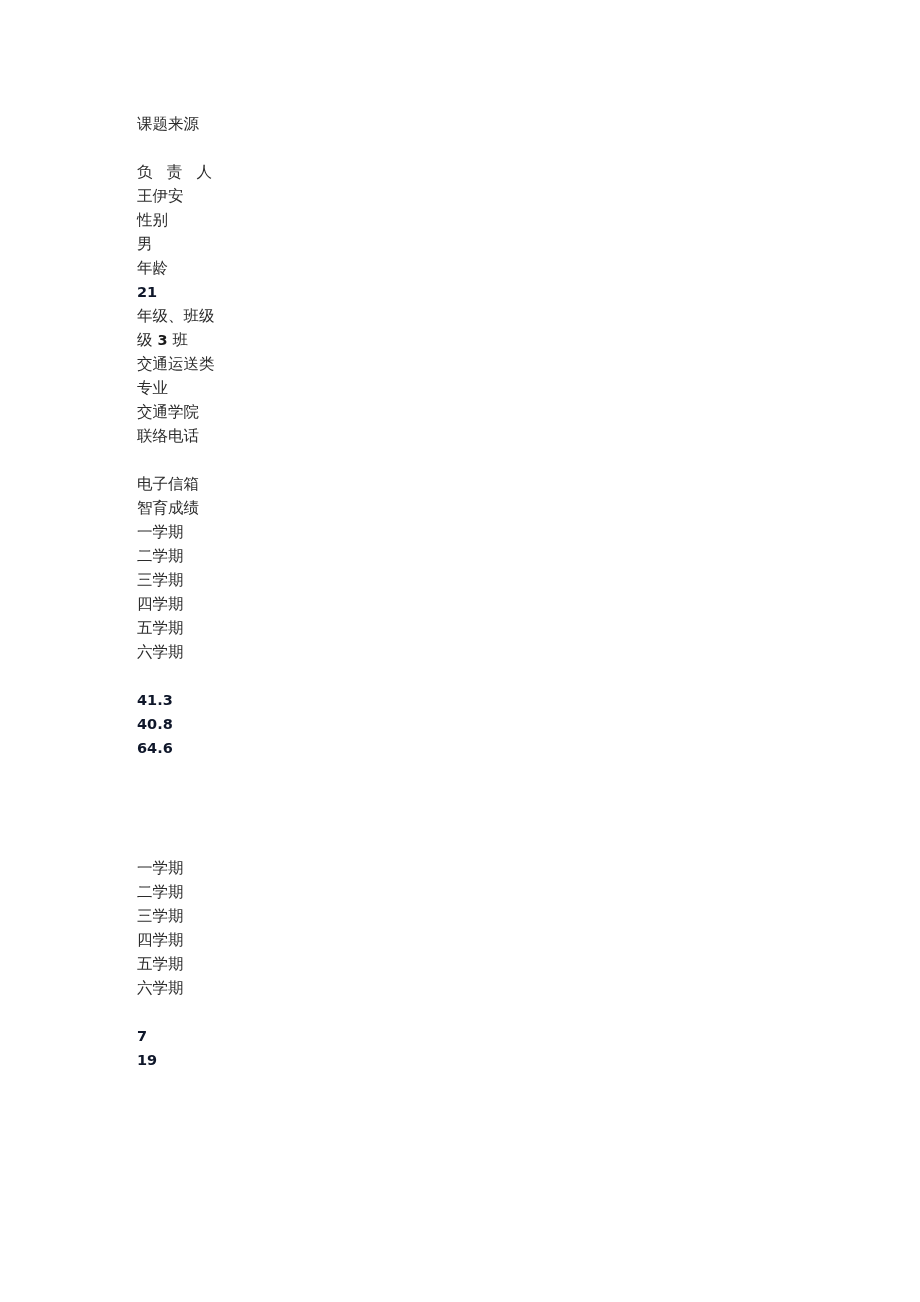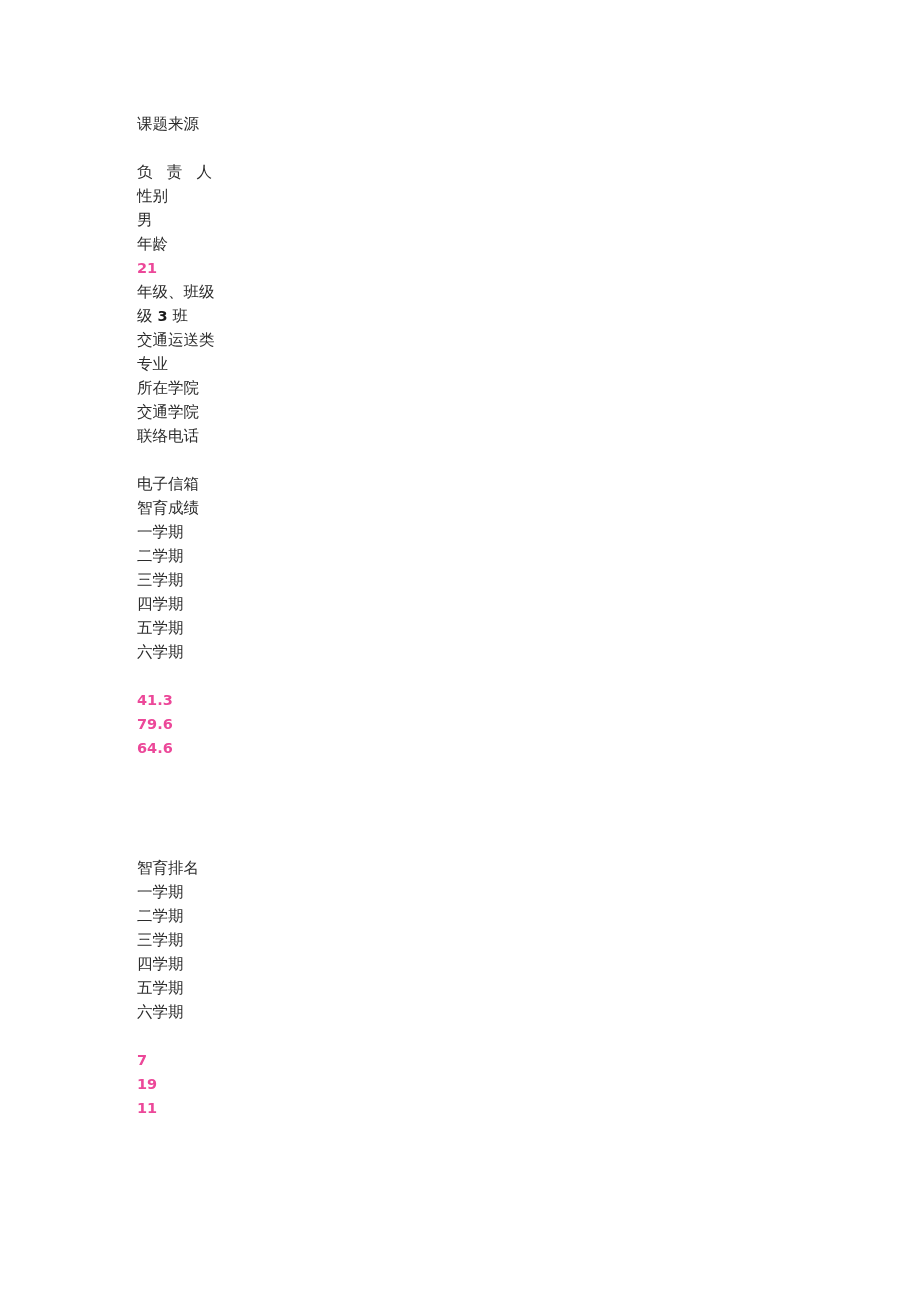--- a/index.html
+++ b/index.html
@@ -38,21 +38,21 @@
     color: #2b2b2b;
     white-space: pre;
     font-family: "DejaVu Serif", "Liberation Serif", serif;
   }
 
   
   .line.num {
     font-family: "DejaVu Sans", "Liberation Sans", sans-serif;
     font-weight: 700;
     font-size: 14.5px;
-    color: #ec4899;
+    color: #0f172a;
   }
 
   
   .line .digit {
     font-family: "DejaVu Sans", "Liberation Sans", sans-serif;
     font-weight: 700;
     font-size: 14.5px;
     color: #1a1a1a;
   }
 
@@ -69,71 +69,69 @@
 <body>
 
 <div class="page">
   <div class="text-block">
 
     <div class="line">课题来源</div>
 
     <div class="line blank"></div>
 
     <div class="line spaced">负 责 人</div>
+    <div class="line">王伊安</div>
 
     <div class="line">性别</div>
     <div class="line">男</div>
 
     <div class="line">年龄</div>
     <div class="line num">21</div>
 
     <div class="line">年级、班级</div>
     <div class="line"><span>级</span> <span class="digit">3</span> <span>班</span></div>
 
     <div class="line">交通运送类</div>
     <div class="line">专业</div>
 
-    <div class="line">所在学院</div>
     <div class="line">交通学院</div>
 
     <div class="line">联络电话</div>
     <div class="line blank"></div>
 
     <div class="line">电子信箱</div>
 
     <div class="line">智育成绩</div>
     <div class="line">一学期</div>
     <div class="line">二学期</div>
     <div class="line">三学期</div>
     <div class="line">四学期</div>
     <div class="line">五学期</div>
     <div class="line">六学期</div>
 
     <div class="line blank"></div>
 
     <div class="line num">41.3</div>
-    <div class="line num">79.6</div>
+    <div class="line num">40.8</div>
     <div class="line num">64.6</div>
     <div class="line num blank"></div>
     <div class="line num blank"></div>
     <div class="line num blank"></div>
 
     <div class="line blank"></div>
 
-    <div class="line">智育排名</div>
     <div class="line">一学期</div>
     <div class="line">二学期</div>
     <div class="line">三学期</div>
     <div class="line">四学期</div>
     <div class="line">五学期</div>
     <div class="line">六学期</div>
 
     <div class="line blank"></div>
 
     <div class="line num">7</div>
     <div class="line num">19</div>
-    <div class="line num">11</div>
     <div class="line num blank"></div>
     <div class="line num blank"></div>
     <div class="line num blank"></div>
 
   </div>
 </div>
 
 </body></html>

